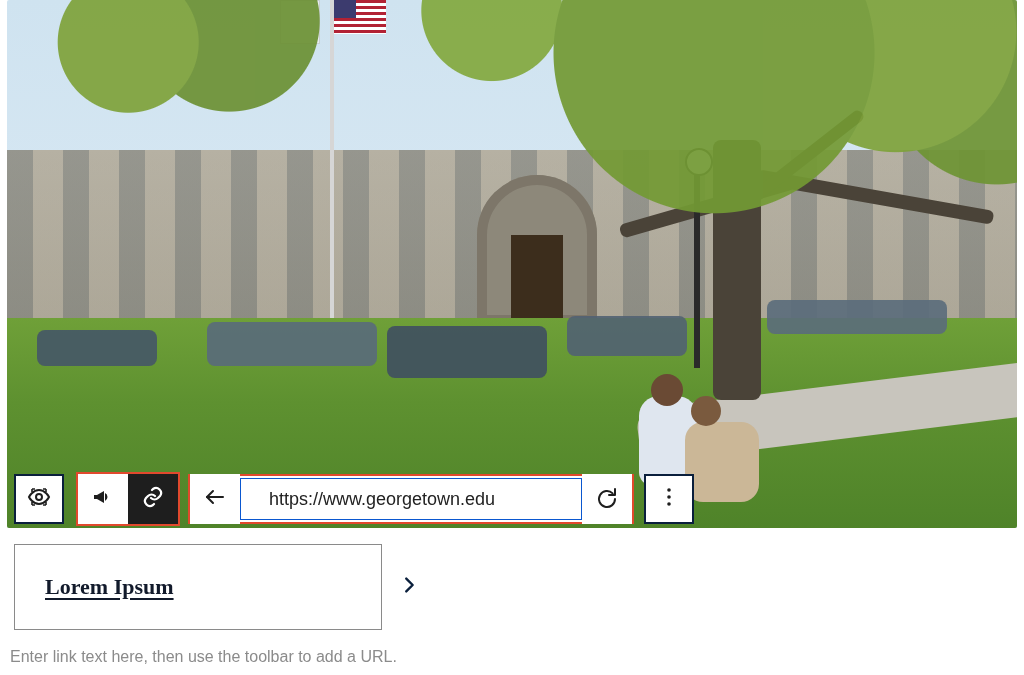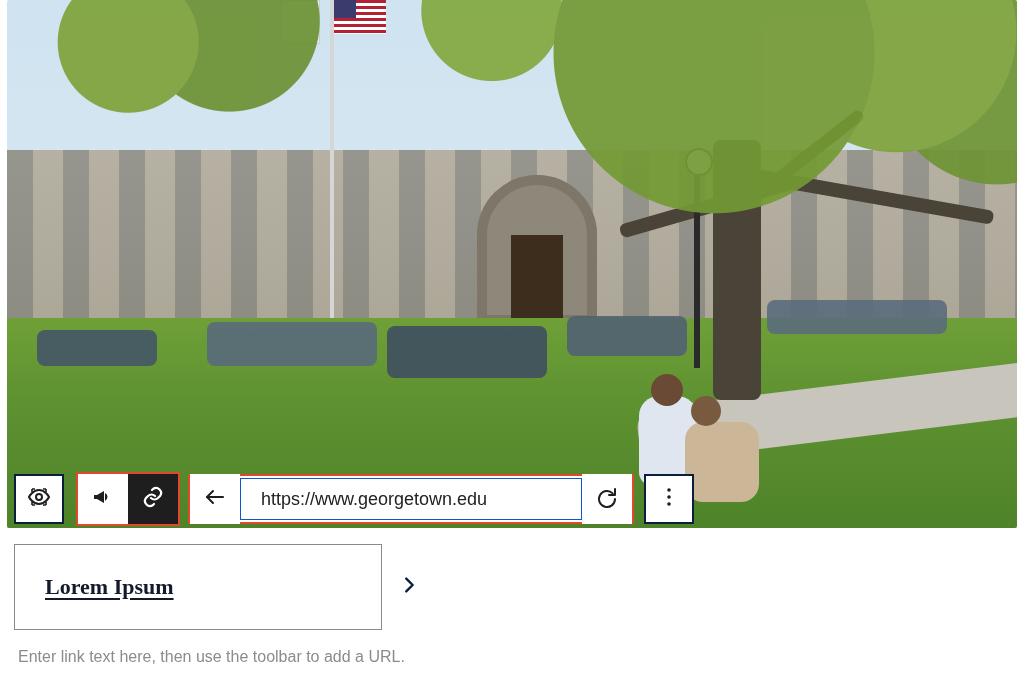--- a/index.html
+++ b/index.html
@@ -92,21 +92,21 @@
 
   .url-group{
     margin-left:8px;
     display:flex;align-items:center;height:50px;
     border:2px solid #e1492d;background:#fff;
   }
   .url-group .btn{border:none;}
   .url-input{
     height:42px;width:342px;
     border:1.5px solid #0a57d0;font-size:18px;
-    padding:0 20px;outline:none;color:#222;
+    padding:0 28px;outline:none;color:#222;
   }
 
   .more-btn{margin-left:10px;}
 
   
   .link-card{
     position:absolute;left:14px;top:544px;
     width:368px;height:86px;
     border:1.5px solid #8a8a8a;background:#fff;
     display:flex;align-items:center;padding:0 30px;
@@ -117,21 +117,21 @@
     font-family:Georgia, "Times New Roman", serif;
     text-align:center;
   }
   .chevron{
     position:absolute;left:396px;top:572px;width:26px;height:26px;
     display:flex;align-items:center;justify-content:center;color:#0a1f3c;
   }
 
   .helper{
     position:absolute;left:10px;top:648px;
-    font-size:16px;color:#8b8b8b;margin-left:8px;
+    font-size:16px;color:#8b8b8b;
   }
 </style>
 </head>
 <body>
 
 <div class="canvas">
 
   <div class="hero">
     <div class="sky"></div>
     <div class="building"></div>

